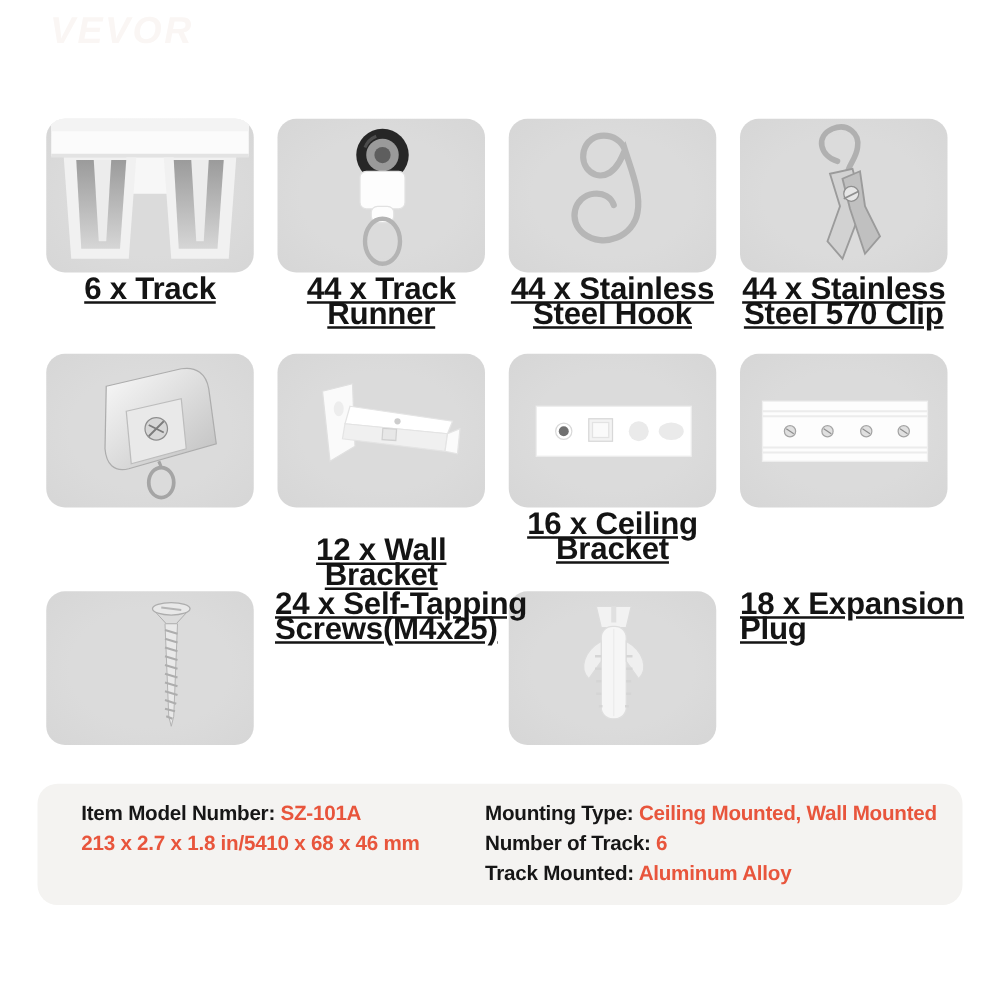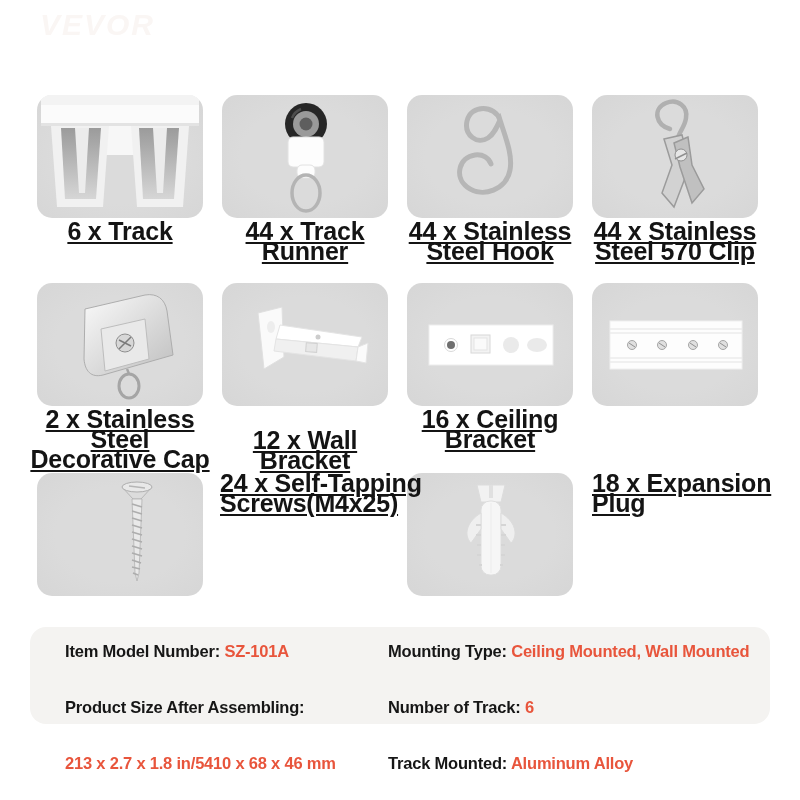--- a/index.html
+++ b/index.html
@@ -12,21 +12,21 @@
     overflow:hidden;}
   .tile svg{display:block;width:166px;height:123px;}
   .lbl{position:absolute;display:flex;flex-direction:column;
     font-weight:bold;font-size:25px;line-height:20px;color:var(--label-text);
     letter-spacing:-0.2px;text-decoration:underline;}
   .lbl.c{width:200px;height:48px;text-align:center;align-items:center;}
   .lbl.l{height:123px;text-align:left;align-items:flex-start;}
   .lbl span{display:block;}
   .specs{position:absolute;left:30px;top:627px;width:740px;height:97px;
     background:var(--panel-bg);border-radius:16px;}
-  .scol{position:absolute;top:12px;display:flex;flex-direction:column;gap:32px;}
+  .scol{position:absolute;top:12px;display:flex;flex-direction:column;}
   .scol.c1{left:35px;}
   .scol.c2{left:358px;}
   .srow{font-size:16.5px;line-height:24px;font-weight:bold;color:#161616;
     white-space:nowrap;letter-spacing:-0.2px;}
   .srow .v{color:var(--accent);}
 </style>
 </head>
 <body>
 
 <div class="page">
@@ -142,24 +142,20 @@
       <g stroke="#a5a5a5" fill="#e0e0e0">
         <circle cx="40" cy="62" r="4.5"></circle>
           <circle cx="70" cy="62" r="4.5"></circle>
         <circle cx="101" cy="62" r="4.5"></circle>
           <circle cx="131" cy="62" r="4.5"></circle>
       </g>
       <path d="M37,60 l6,4 M67,60 l6,4 M98,60 l6,4 M128,60 l6,4" stroke="#8f8f8f" stroke-width="1"></path>
     </svg>
   </div>
 
-  <div class="lbl c" style="left:20px;top:409px">
-    <span>2 x Stainless Steel</span>
-    <span>Decorative Cap</span>
-  </div>
   <div class="lbl c" style="left:205px;top:430px">
     <span>12 x Wall Bracket</span>
     <span></span>
   </div>
   <div class="lbl c" style="left:390px;top:409px">
     <span>16 x Ceiling Bracket</span>
     <span></span>
   </div>
 
   <div class="tile" style="left:37px;top:473px">
@@ -191,23 +187,20 @@
     <span>18 x Expansion Plug</span>
     <span></span>
   </div>
 
   <div class="specs">
     <div class="scol c1">
       <div class="srow">
         <span class="k">Item Model Number: </span><span class="v">SZ-101A</span>
       </div>
       <div class="srow">
-        <span class="k">Product Size After Assembling:</span><span class="v"></span>
-      </div>
-      <div class="srow">
         <span class="k"></span><span class="v">213 x 2.7 x 1.8 in/5410 x 68 x 46 mm</span>
       </div>
     </div>
     <div class="scol c2">
       <div class="srow">
         <span class="k">Mounting Type: </span><span class="v">Ceiling Mounted, Wall Mounted</span>
       </div>
       <div class="srow">
         <span class="k">Number of Track: </span><span class="v">6</span>
       </div>

